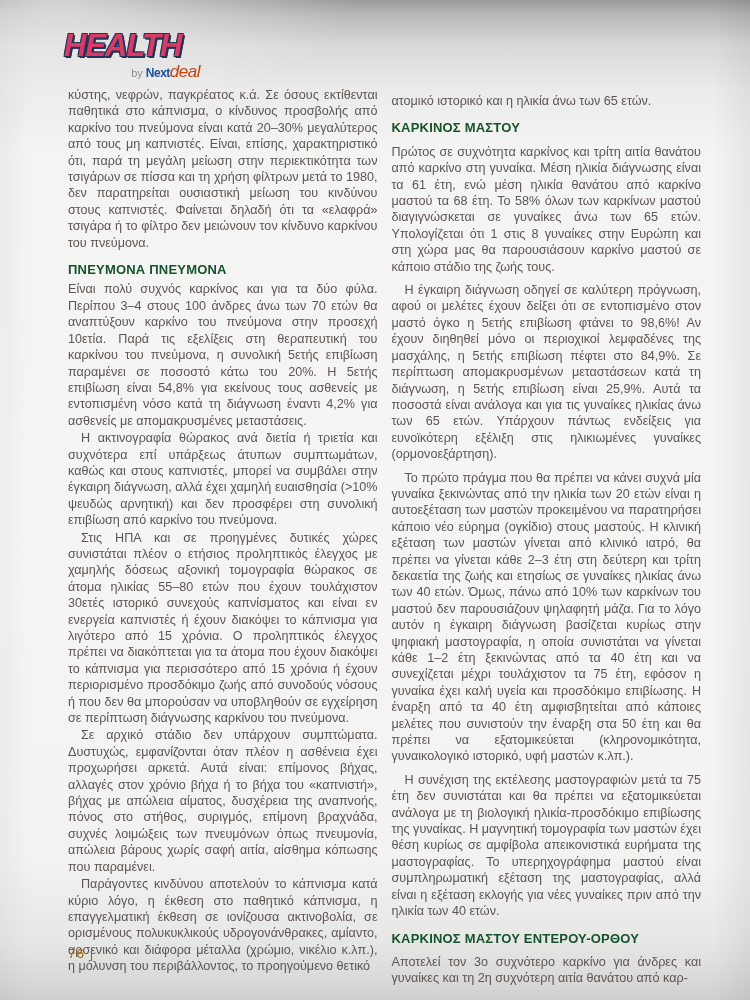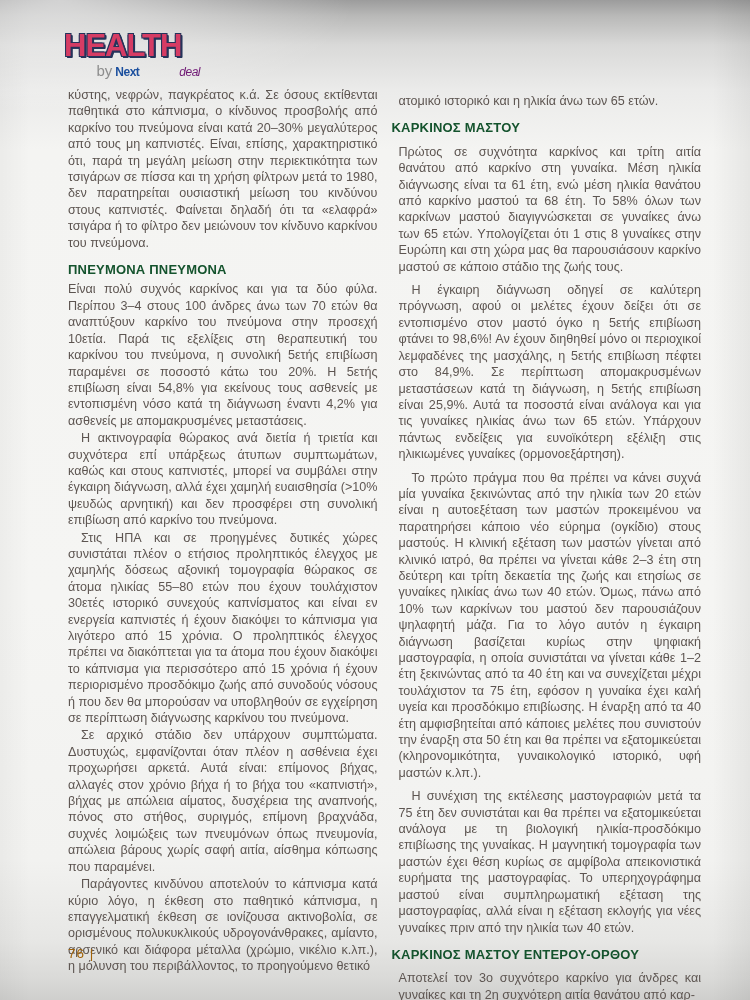--- a/index.html
+++ b/index.html
@@ -12,37 +12,38 @@
     position:absolute;inset:0;pointer-events:none;
     background:
       radial-gradient(ellipse 420px 160px at 8% 0%, rgba(255,255,255,.55), rgba(255,255,255,0) 70%),
       linear-gradient(90deg, rgba(0,0,0,.035) 0%, rgba(0,0,0,0) 4%, rgba(0,0,0,0) 95%, rgba(0,0,0,.06) 100%);
   }
   .logo{position:absolute;left:64px;top:30px;width:140px;}
   .logo-health{
     font-weight:800;font-size:31px;letter-spacing:-1px;line-height:1;
     color:#d63c64;
     text-shadow:2px 2px 0 #25335a,-1px -1px 0 #25335a,1px -1px 0 #25335a,-1px 1px 0 #25335a,2px 1px 0 #25335a,1px 2px 0 #25335a;
+    font-style:italic;
   }
   .logo-sub{display:flex;align-items:baseline;justify-content:flex-end;margin-top:1px;padding-right:4px;}
-  .logo-by{font-size:15px;color:#8d8d8d;margin-right:3px;text-align:right;}
+  .logo-by{font-size:11px;color:#8d8d8d;margin-right:3px;text-align:right;}
   .logo-next{font-size:12px;font-weight:800;color:#1b4f9e;letter-spacing:-0.5px;}
-  .logo-deal{font-size:12px;font-weight:400;color:#701a75;font-style:italic;letter-spacing:-0.5px;padding-left:40px;}
+  .logo-deal{font-size:17px;font-weight:400;color:#c2410c;font-style:italic;letter-spacing:-0.5px;}
   .columns{
     position:absolute;left:68px;top:86px;width:633px;
     display:flex;gap:14px;
   }
   .col{flex:1;min-width:0;}
   .col p, .col h2{
     margin:0;color:#5d5551;font-size:12.6px;line-height:16.4px;
     text-align:justify;font-weight:400;
   }
   .col p.p{margin-top:1px;}
   .col p.p-indent{margin-top:1px;text-indent:13px;}
-  .col-right p.p, .col-right p.p-indent{margin-top:7px;margin-left:7px;}
+  .col-right p.p, .col-right p.p-indent{margin-top:7px;}
   .col h2.h{
     color:#14532d;font-weight:700;font-size:13px;letter-spacing:.2px;
     margin:11px 0 3px;text-align:left;
   }
   .col h2.h:first-child{margin-top:0;}
   .page-number{
     position:absolute;left:68px;top:946px;
     font-size:13.5px;color:#a16207;letter-spacing:1px;
   }
 </style>

